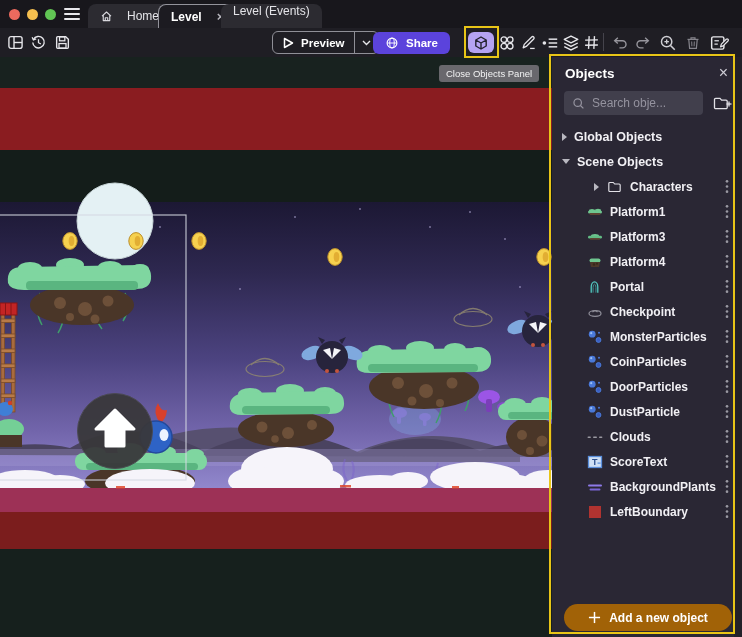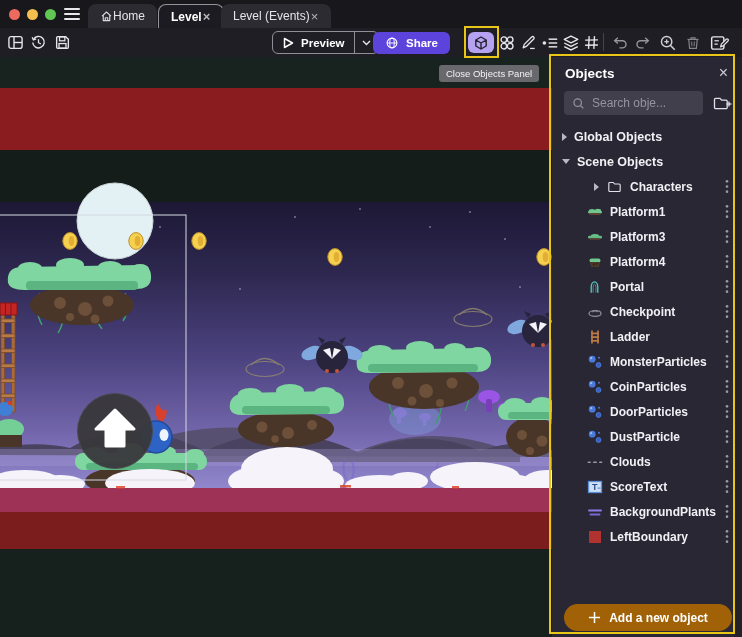--- a/index.html
+++ b/index.html
@@ -7,27 +7,27 @@
   .app{position:relative;width:742px;height:637px;background:#16201d;overflow:hidden;}
 
   
   .titlebar{position:absolute;left:0;top:0;width:742px;height:28px;background:#18171c;}
   .traffic{position:absolute;top:8.5px;width:11px;height:11px;border-radius:50%;}
   .t-red{left:9px;background:#ec6a5e;}
   .t-yellow{left:27px;background:#f5bf4f;}
   .t-green{left:45px;background:#61c554;}
   .hamburger{position:absolute;left:64px;top:8px;width:16px;height:12px;cursor:pointer;}
   .hamburger span{display:block;height:2px;background:#e8e8ec;margin-bottom:3px;border-radius:1px;}
-  .tab{position:absolute;top:4px;height:24px;display:flex;align-items:center;gap:0;
+  .tab{position:absolute;top:4px;height:24px;display:flex;align-items:center;gap:14px;
        padding:0 12px;border-radius:8px 8px 0 0;background:#2c2b31;color:#e4e4e8;font-size:12px;cursor:pointer;}
   .tab .close{color:#b6b5bc;font-size:13px;line-height:1;padding:0 1px;}
   .tab.active{background:#1c1b21;border:1px solid #93939b;border-bottom:none;color:#fff;font-weight:bold;}
   .tab-home{left:88px;}
   .tab-level{left:158px;}
-  .tab-events{left:221px;}
+  .tab-events{left:221px;flex-direction:column;}
 
   
   .toolbar{position:absolute;left:0;top:28px;width:742px;height:29px;background:#1f1e24;}
   .tb-icon{position:absolute;top:5px;width:19px;height:19px;display:flex;align-items:center;justify-content:center;cursor:pointer;}
   .btn-preview{position:absolute;left:272px;top:3px;height:23px;display:flex;align-items:center;
       border:1px solid #8f8f97;border-radius:6px;color:#fff;background:transparent;cursor:pointer;}
   .btn-preview .main{display:flex;align-items:center;gap:7px;padding:0 10px;font-size:11.5px;font-weight:bold;}
   .btn-preview .sep{width:1px;height:100%;background:#8f8f97;}
   .btn-preview .chev{padding:0 7px;display:flex;align-items:center;}
   .btn-share{position:absolute;left:373px;top:3.5px;height:22px;display:flex;align-items:center;gap:7px;
@@ -595,39 +595,20 @@
             <span class="kebab">
               <svg width="4" height="15" viewBox="0 0 4 16">
                 <circle cx="2" cy="2.5" r="1.4" fill="#9a99a2"></circle>
                 <circle cx="2" cy="8" r="1.4" fill="#9a99a2"></circle>
                 <circle cx="2" cy="13.5" r="1.4" fill="#9a99a2"></circle>
               </svg>
             </span>
           </div>
           <div class="tree-row obj-row">
             <span class="obj-icon">
-              <svg width="12" height="16" viewBox="0 0 12 16">
-                <rect x="2" y="1.5" width="2" height="13" fill="#a96b3e"></rect>
-                <rect x="8" y="1.5" width="2" height="13" fill="#a96b3e"></rect>
-                <rect x="2" y="3.5" width="8" height="1.8" fill="#b87a48"></rect>
-                <rect x="2" y="7.2" width="8" height="1.8" fill="#b87a48"></rect>
-                <rect x="2" y="10.9" width="8" height="1.8" fill="#b87a48"></rect>
-              </svg>
-            </span>
-            <span class="obj-label">Ladder</span>
-            <span class="kebab">
-              <svg width="4" height="15" viewBox="0 0 4 16">
-                <circle cx="2" cy="2.5" r="1.4" fill="#9a99a2"></circle>
-                <circle cx="2" cy="8" r="1.4" fill="#9a99a2"></circle>
-                <circle cx="2" cy="13.5" r="1.4" fill="#9a99a2"></circle>
-              </svg>
-            </span>
-          </div>
-          <div class="tree-row obj-row">
-            <span class="obj-icon">
               <svg width="16" height="16" viewBox="0 0 16 16">
                 <circle cx="5.2" cy="5.2" r="3.4" fill="#4a79d9"></circle>
                 <circle cx="4.2" cy="4.2" r="1.1" fill="#9cc0f2"></circle>
                 <circle cx="11.5" cy="11" r="2.4" fill="#3b5fc0" stroke="#4a79d9"></circle>
                 <circle cx="12" cy="3.8" r="1" fill="#4a79d9"></circle>
               </svg>
             </span>
             <span class="obj-label">MonsterParticles</span>
             <span class="kebab">
               <svg width="4" height="15" viewBox="0 0 4 16">

